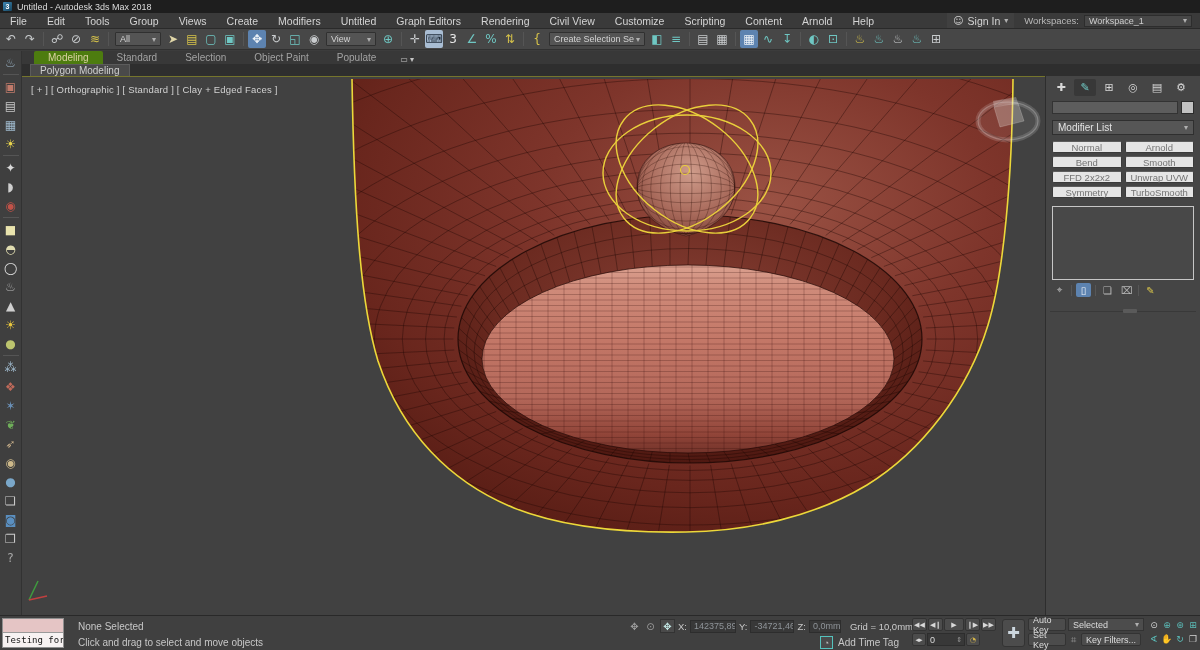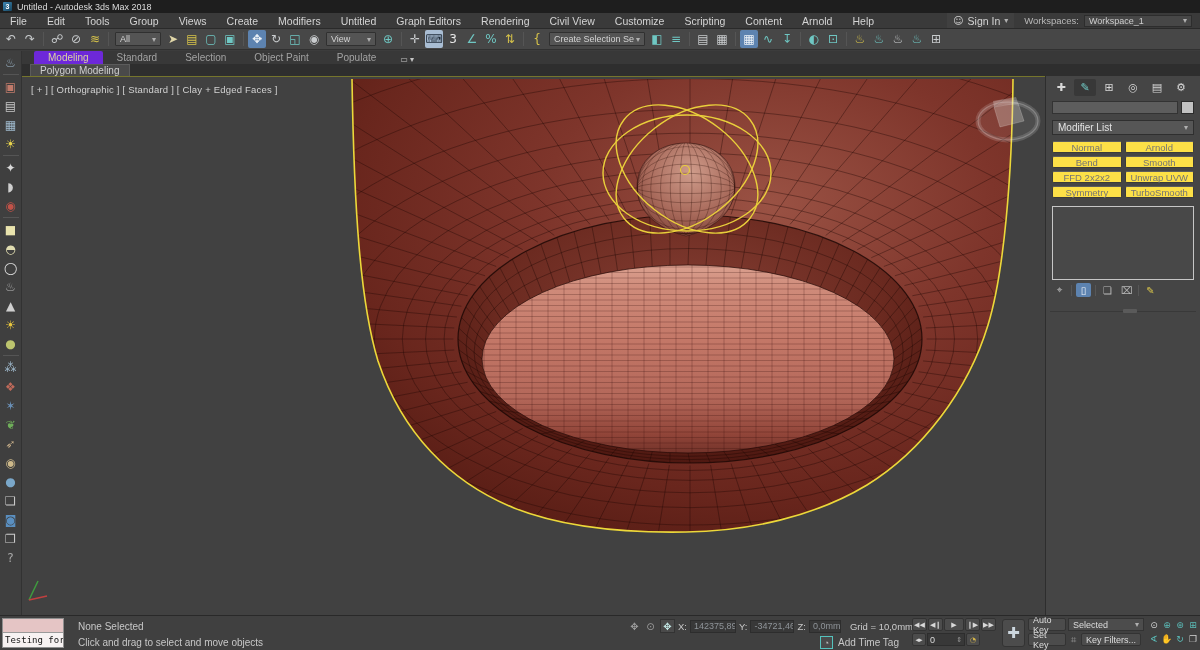--- a/index.html
+++ b/index.html
@@ -33,21 +33,21 @@
   .tb-icon.act-light { background:#a9bdd3; color:#1f2b38; }
   .tb-sep { width:1px; height:14px; background:#353535; border-right:1px solid #555; margin:0 3px; }
   .tb-dd, .tb-combo { background:#545454; border:1px solid #303030; height:14px; display:flex;
     align-items:center; justify-content:space-between; padding:0 4px; font-size:9px; color:#d3d3d3;
     border-radius:1px; margin:0 2px; }
 
   
   #ribbon-tabs { position:absolute; top:51px; left:0; width:1200px; height:13px; background:#383838;
     display:flex; align-items:flex-end; padding-left:34px; font-size:10px; color:#a2a2a2; }
   .ribbon-tab { padding:0 14px; height:13px; display:flex; align-items:center; }
-  .ribbon-tab.active { background:#6d28d9; color:#d9d2a2; border-radius:2px 2px 0 0; }
+  .ribbon-tab.active { background:#4d7c0f; color:#d9d2a2; border-radius:2px 2px 0 0; }
   #ribbon-collapse { margin-left:10px; font-size:8px; color:#c5c5c5; display:flex; gap:3px; align-items:center; }
   #panel-tab-row { position:absolute; top:64px; left:0; width:1200px; height:12px; background:#2e2e2e; }
   #panel-tab { position:absolute; left:30px; top:0; height:12px; background:#4a4a4a;
     border:1px solid #5c5c5c; border-bottom:none; color:#cfcfcf; font-size:10px;
     padding:0 9px; display:flex; align-items:center; }
 
   
   #left-strip { position:absolute; top:51px; left:0; width:22px; height:564px; background:#3f3f3f;
     border-right:1px solid #323232; display:flex; flex-direction:column; align-items:center;
     padding-top:2px; overflow:hidden; }
@@ -71,21 +71,21 @@
   .cp-tab { width:22px; height:17px; display:flex; align-items:center; justify-content:center;
     font-family:"DejaVu Sans",sans-serif; font-size:11px; color:#d8d8d8; border-radius:2px; }
   .cp-tab.active { background:#383838; color:#6fc7c3; }
   #cp-namerow { display:flex; gap:3px; margin:3px 6px 0 6px; }
   #object-name-field { flex:1; height:13px; background:#5d5d5d; border:1px solid #333; }
   #object-color-swatch { width:13px; height:13px; background:#c2c2c2; border:1px solid #2c2c2c; }
   #modifier-list { margin:6px 6px 0 6px; height:15px; background:#565656; border:1px solid #2f2f2f;
     display:flex; align-items:center; justify-content:space-between; padding:0 5px;
     font-size:10px; color:#e3e3e3; }
   #mod-grid { margin:6px 6px 0 6px; display:grid; grid-template-columns:1fr 1fr; gap:3px; }
-  .mod-btn { height:12px; background:#fde047; border:1px solid #3a3a3a; border-top-color:#5d5d5d;
+  .mod-btn { height:12px; background:#e5e5e5; border:1px solid #3a3a3a; border-top-color:#5d5d5d;
     border-radius:2px; color:#747474; font-size:9.5px; display:flex; align-items:center; justify-content:center; }
   #stack-box { margin:8px 6px 0 6px; height:74px; background:#484848; border:1px solid #c6c6c6; }
   #stack-tools { display:flex; align-items:center; gap:4px; padding:3px 6px 0 6px; }
   .st-icon { width:15px; height:14px; display:flex; align-items:center; justify-content:center;
     font-family:"DejaVu Sans",sans-serif; font-size:10px; color:#b9b9b9; border-radius:2px; }
   .st-icon.act-blue { background:#5d83b0; color:#eef3f8; }
   .st-sep { width:1px; height:11px; background:#333; border-right:1px solid #565656; }
   #cp-divider { margin:14px 4px 0 4px; border-top:1px solid #393939; position:relative; }
   #cp-divider span { position:absolute; top:-3px; left:50%; width:14px; height:4px; background:#5a5a5a;
     border-radius:1px; }

